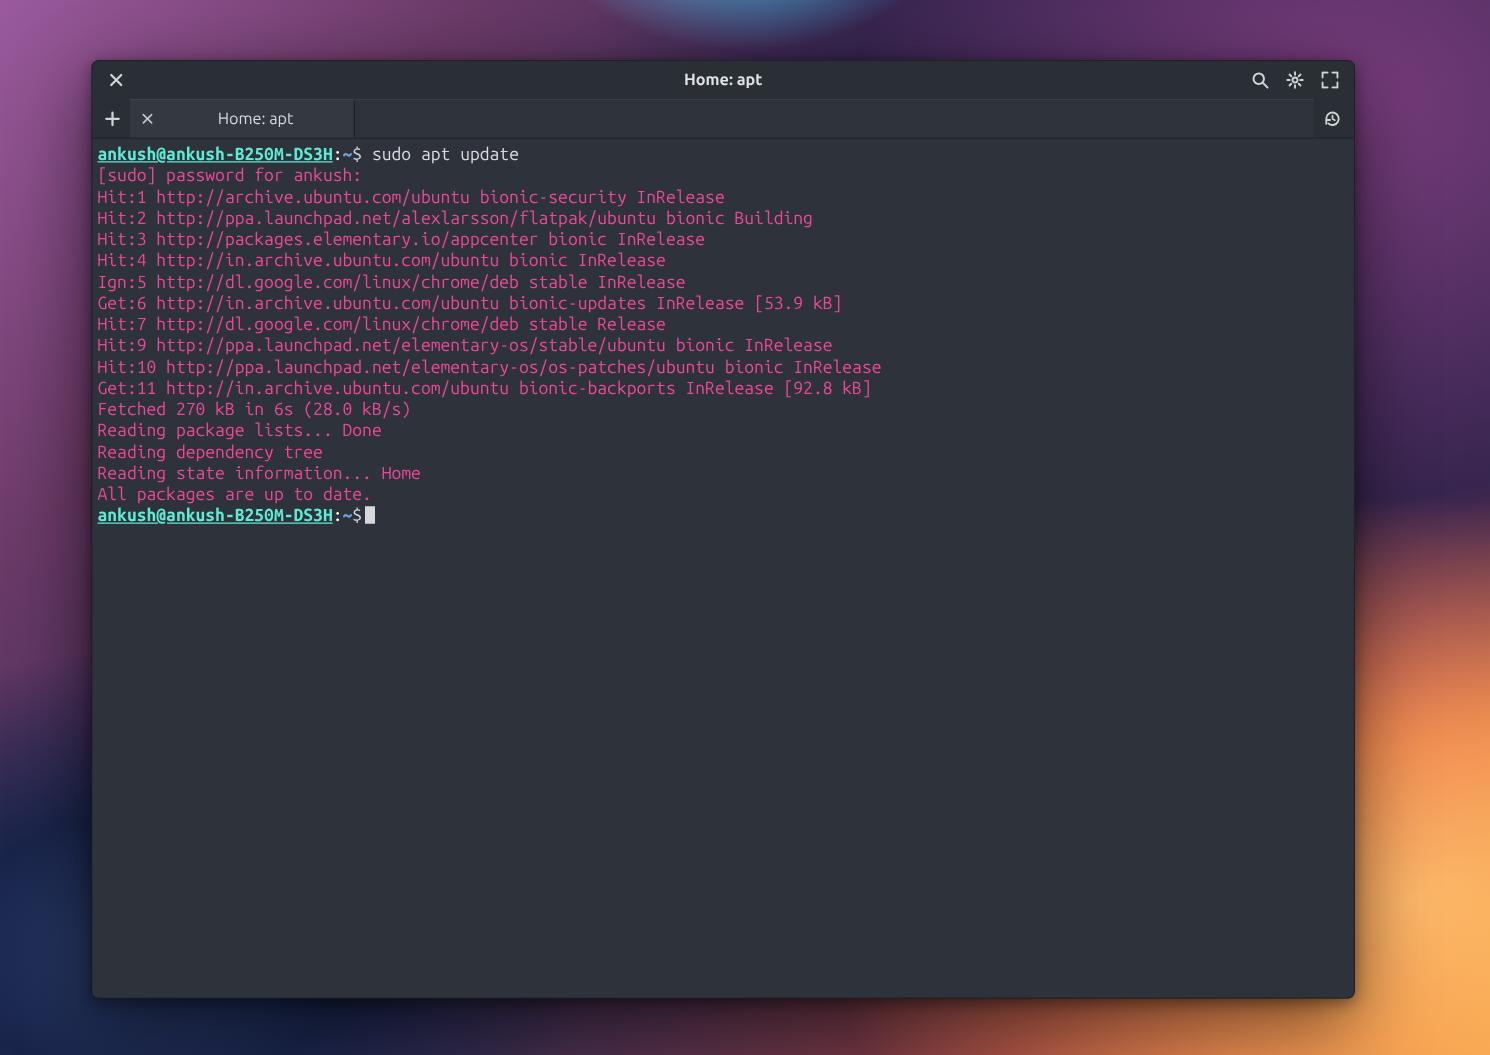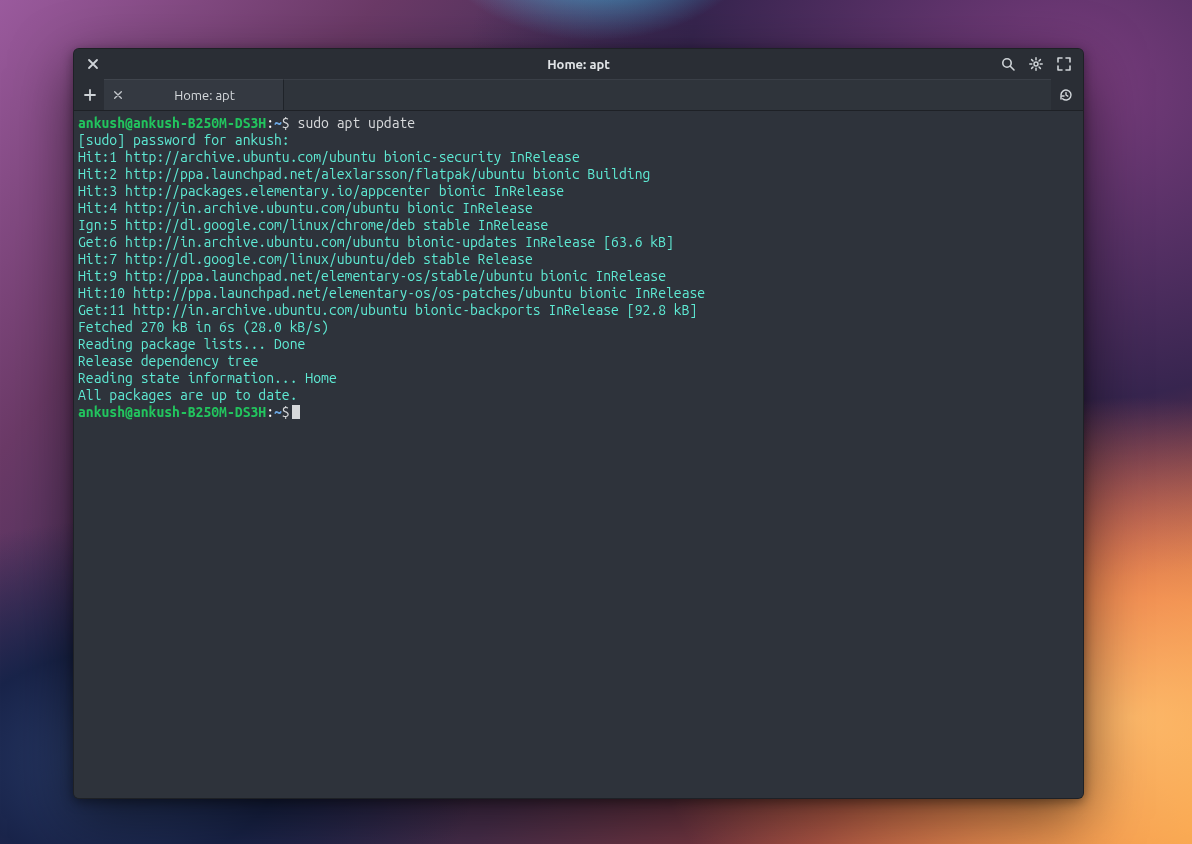--- a/index.html
+++ b/index.html
@@ -89,26 +89,26 @@
     overflow: hidden;
   }
   .terminal-inner {
     font-family: "Ubuntu Mono", "DejaVu Sans Mono", Menlo, Consolas, monospace;
     font-size: 14px;
     line-height: 17px;
     color: #b7bcc1;
     padding: 0 2px 0 4px;
     white-space: pre;
   }
-  .user { color: #22c55e; font-weight:600; }
+  .user { color: #5eead4; font-weight:600;text-decoration:underline; }
   .colon { color: #ffffff; }
   .path { color: #6aa5e0; font-weight:600; }
   .dollar { color: #d6d8da; }
   .cmd { color: #d9dbdd; }
-  .out { color: #5eead4; }
+  .out { color: #ec4899; }
   .cursor-block {
     display:inline-block; width: 8px; height: 14px;
     background: #d6d8da; vertical-align: -2px; margin-left:2px;
   }
 </style>
 </head>
 <body>
 
 <div class="desktop"></div>
 
@@ -167,26 +167,26 @@
   </div>
 
   <div class="terminal">
     <div class="terminal-inner" id="term"><span class="user">ankush@ankush-B250M-DS3H</span><span class="colon">:</span><span class="path">~</span><span class="dollar">$</span> <span class="cmd">sudo apt update</span>
 <span class="out">[sudo] password for ankush:</span>
 <span class="out">Hit:1 http://archive.ubuntu.com/ubuntu bionic-security InRelease</span>
 <span class="out">Hit:2 http://ppa.launchpad.net/alexlarsson/flatpak/ubuntu bionic Building</span>
 <span class="out">Hit:3 http://packages.elementary.io/appcenter bionic InRelease</span>
 <span class="out">Hit:4 http://in.archive.ubuntu.com/ubuntu bionic InRelease</span>
 <span class="out">Ign:5 http://dl.google.com/linux/chrome/deb stable InRelease</span>
-<span class="out">Get:6 http://in.archive.ubuntu.com/ubuntu bionic-updates InRelease [63.6 kB]</span>
-<span class="out">Hit:7 http://dl.google.com/linux/ubuntu/deb stable Release</span>
+<span class="out">Get:6 http://in.archive.ubuntu.com/ubuntu bionic-updates InRelease [53.9 kB]</span>
+<span class="out">Hit:7 http://dl.google.com/linux/chrome/deb stable Release</span>
 <span class="out">Hit:9 http://ppa.launchpad.net/elementary-os/stable/ubuntu bionic InRelease</span>
 <span class="out">Hit:10 http://ppa.launchpad.net/elementary-os/os-patches/ubuntu bionic InRelease</span>
 <span class="out">Get:11 http://in.archive.ubuntu.com/ubuntu bionic-backports InRelease [92.8 kB]</span>
 <span class="out">Fetched 270 kB in 6s (28.0 kB/s)</span>
 <span class="out">Reading package lists... Done</span>
-<span class="out">Release dependency tree</span>
+<span class="out">Reading dependency tree</span>
 <span class="out">Reading state information... Home</span>
 <span class="out">All packages are up to date.</span>
 <span class="user">ankush@ankush-B250M-DS3H</span><span class="colon">:</span><span class="path">~</span><span class="dollar">$</span><span class="cursor-block"></span></div>
   </div>
 
 </div>
 
 </body></html>

